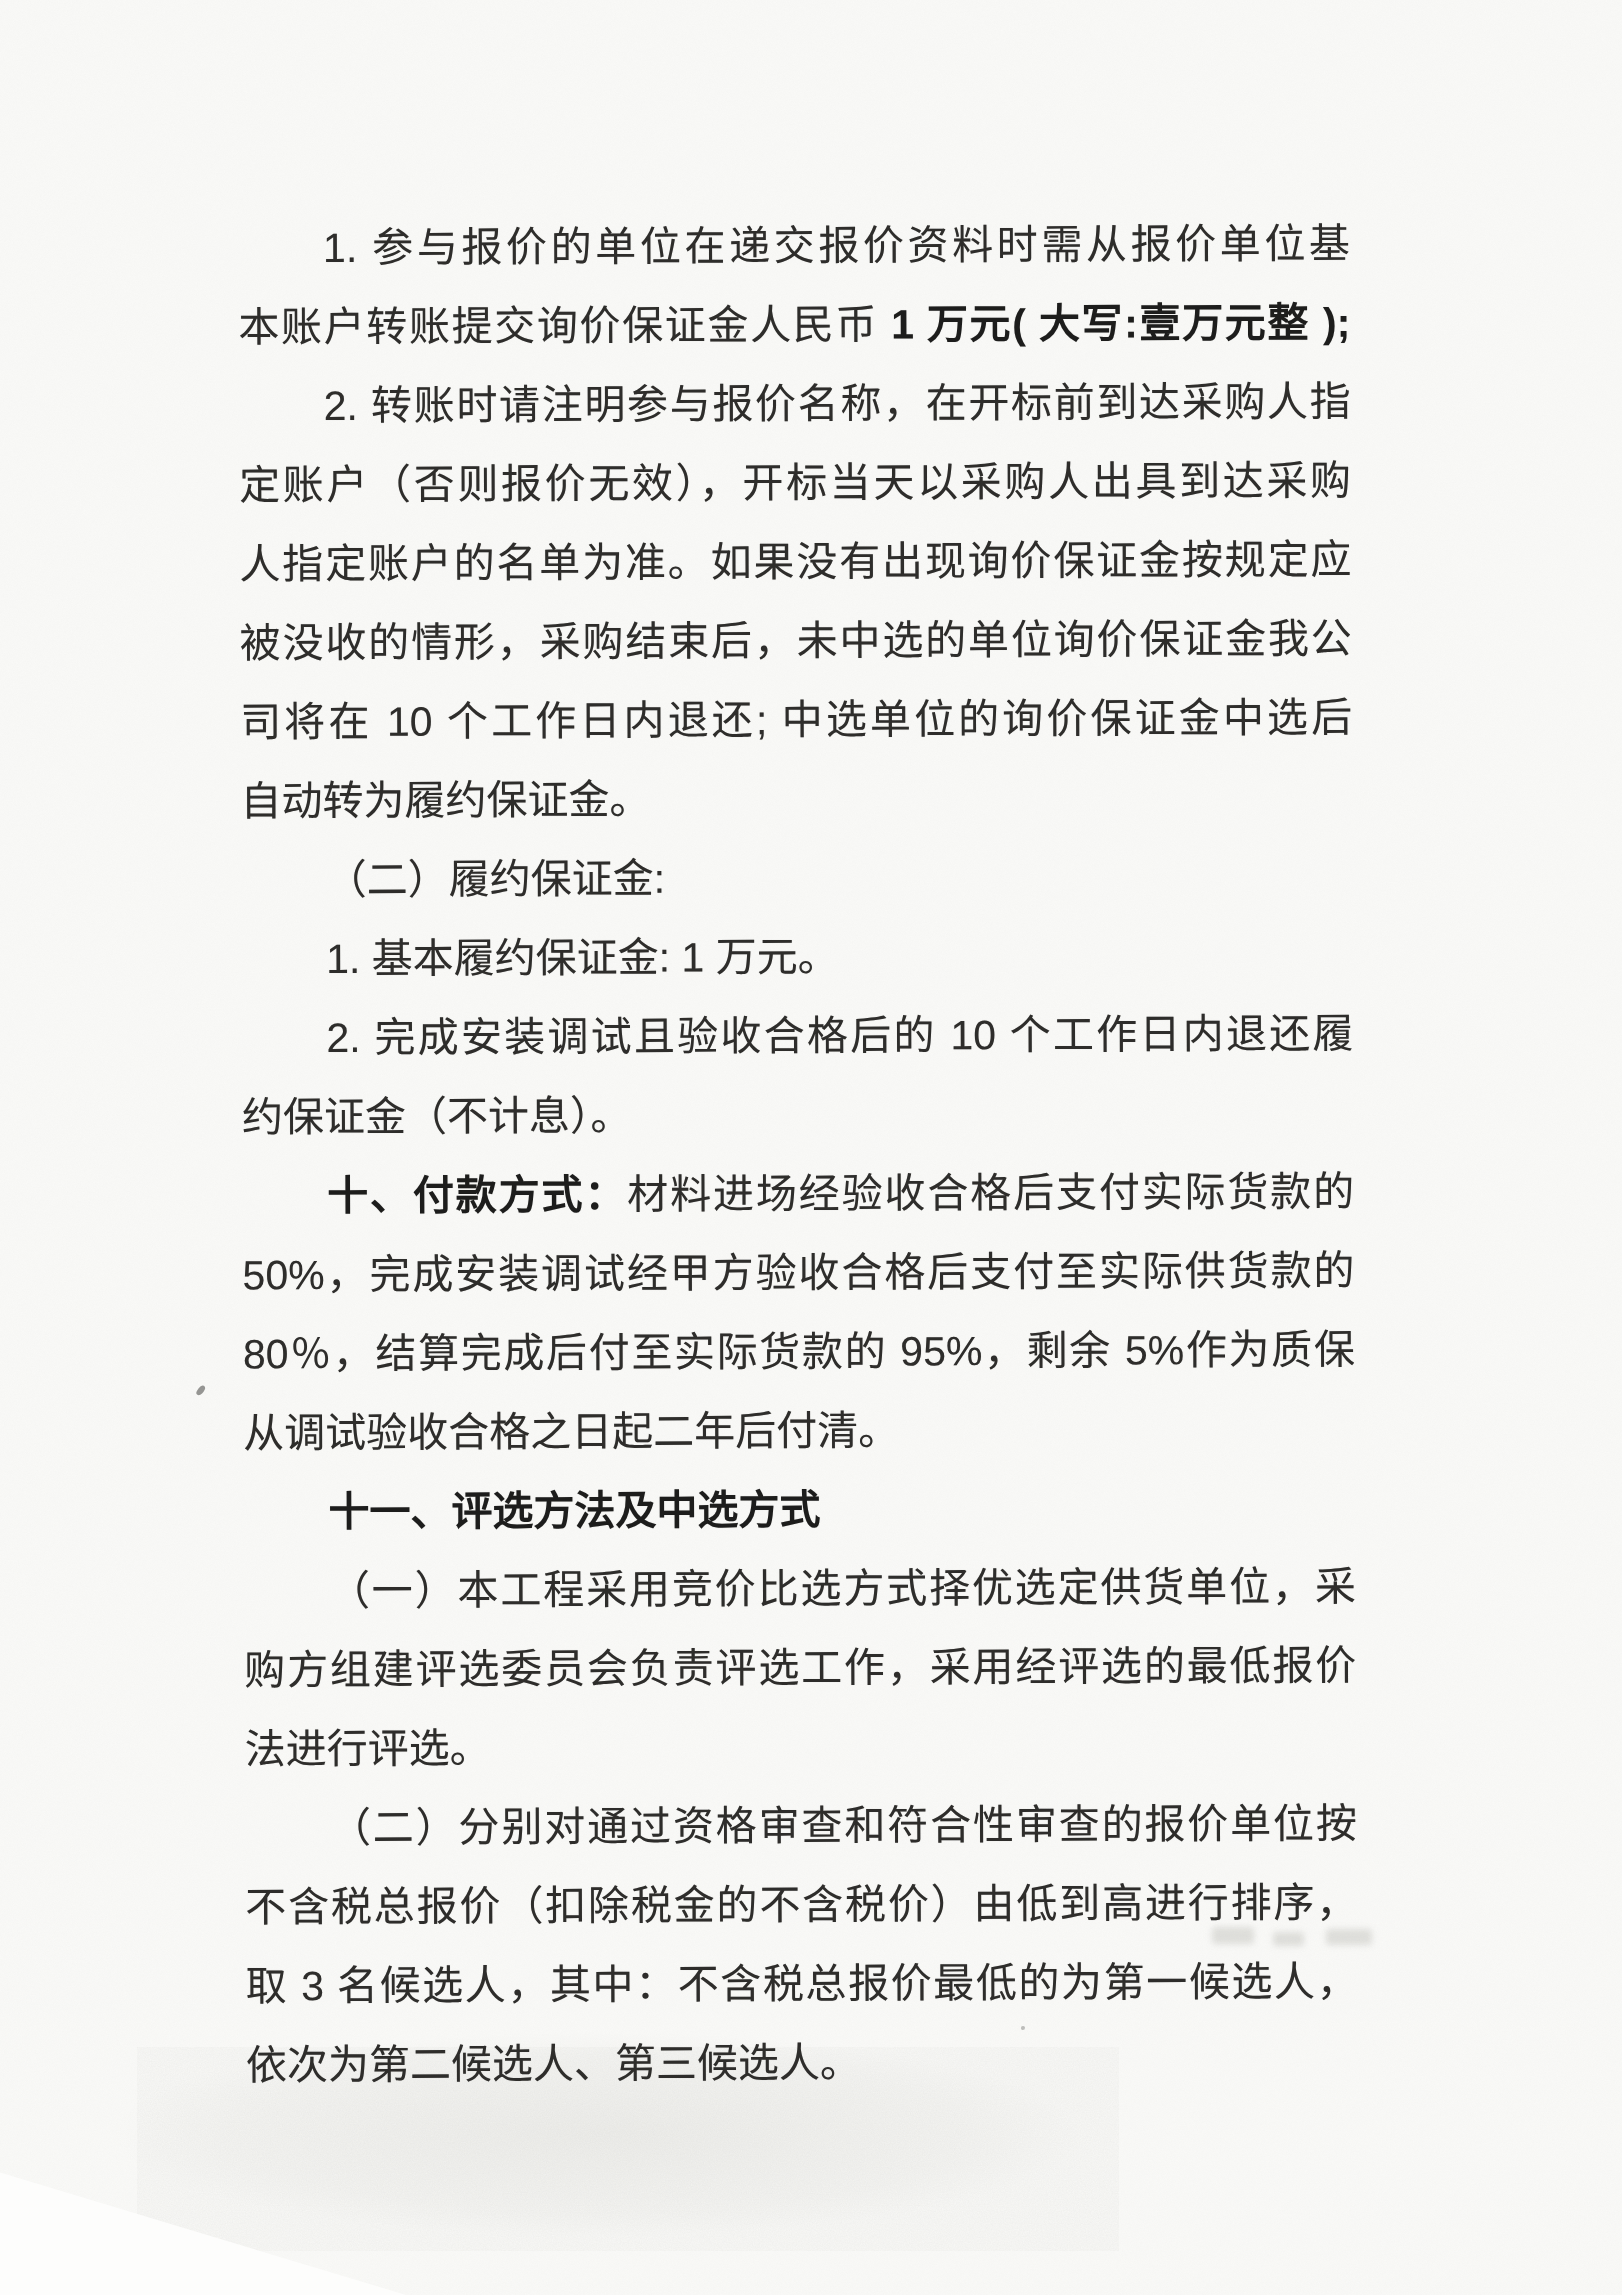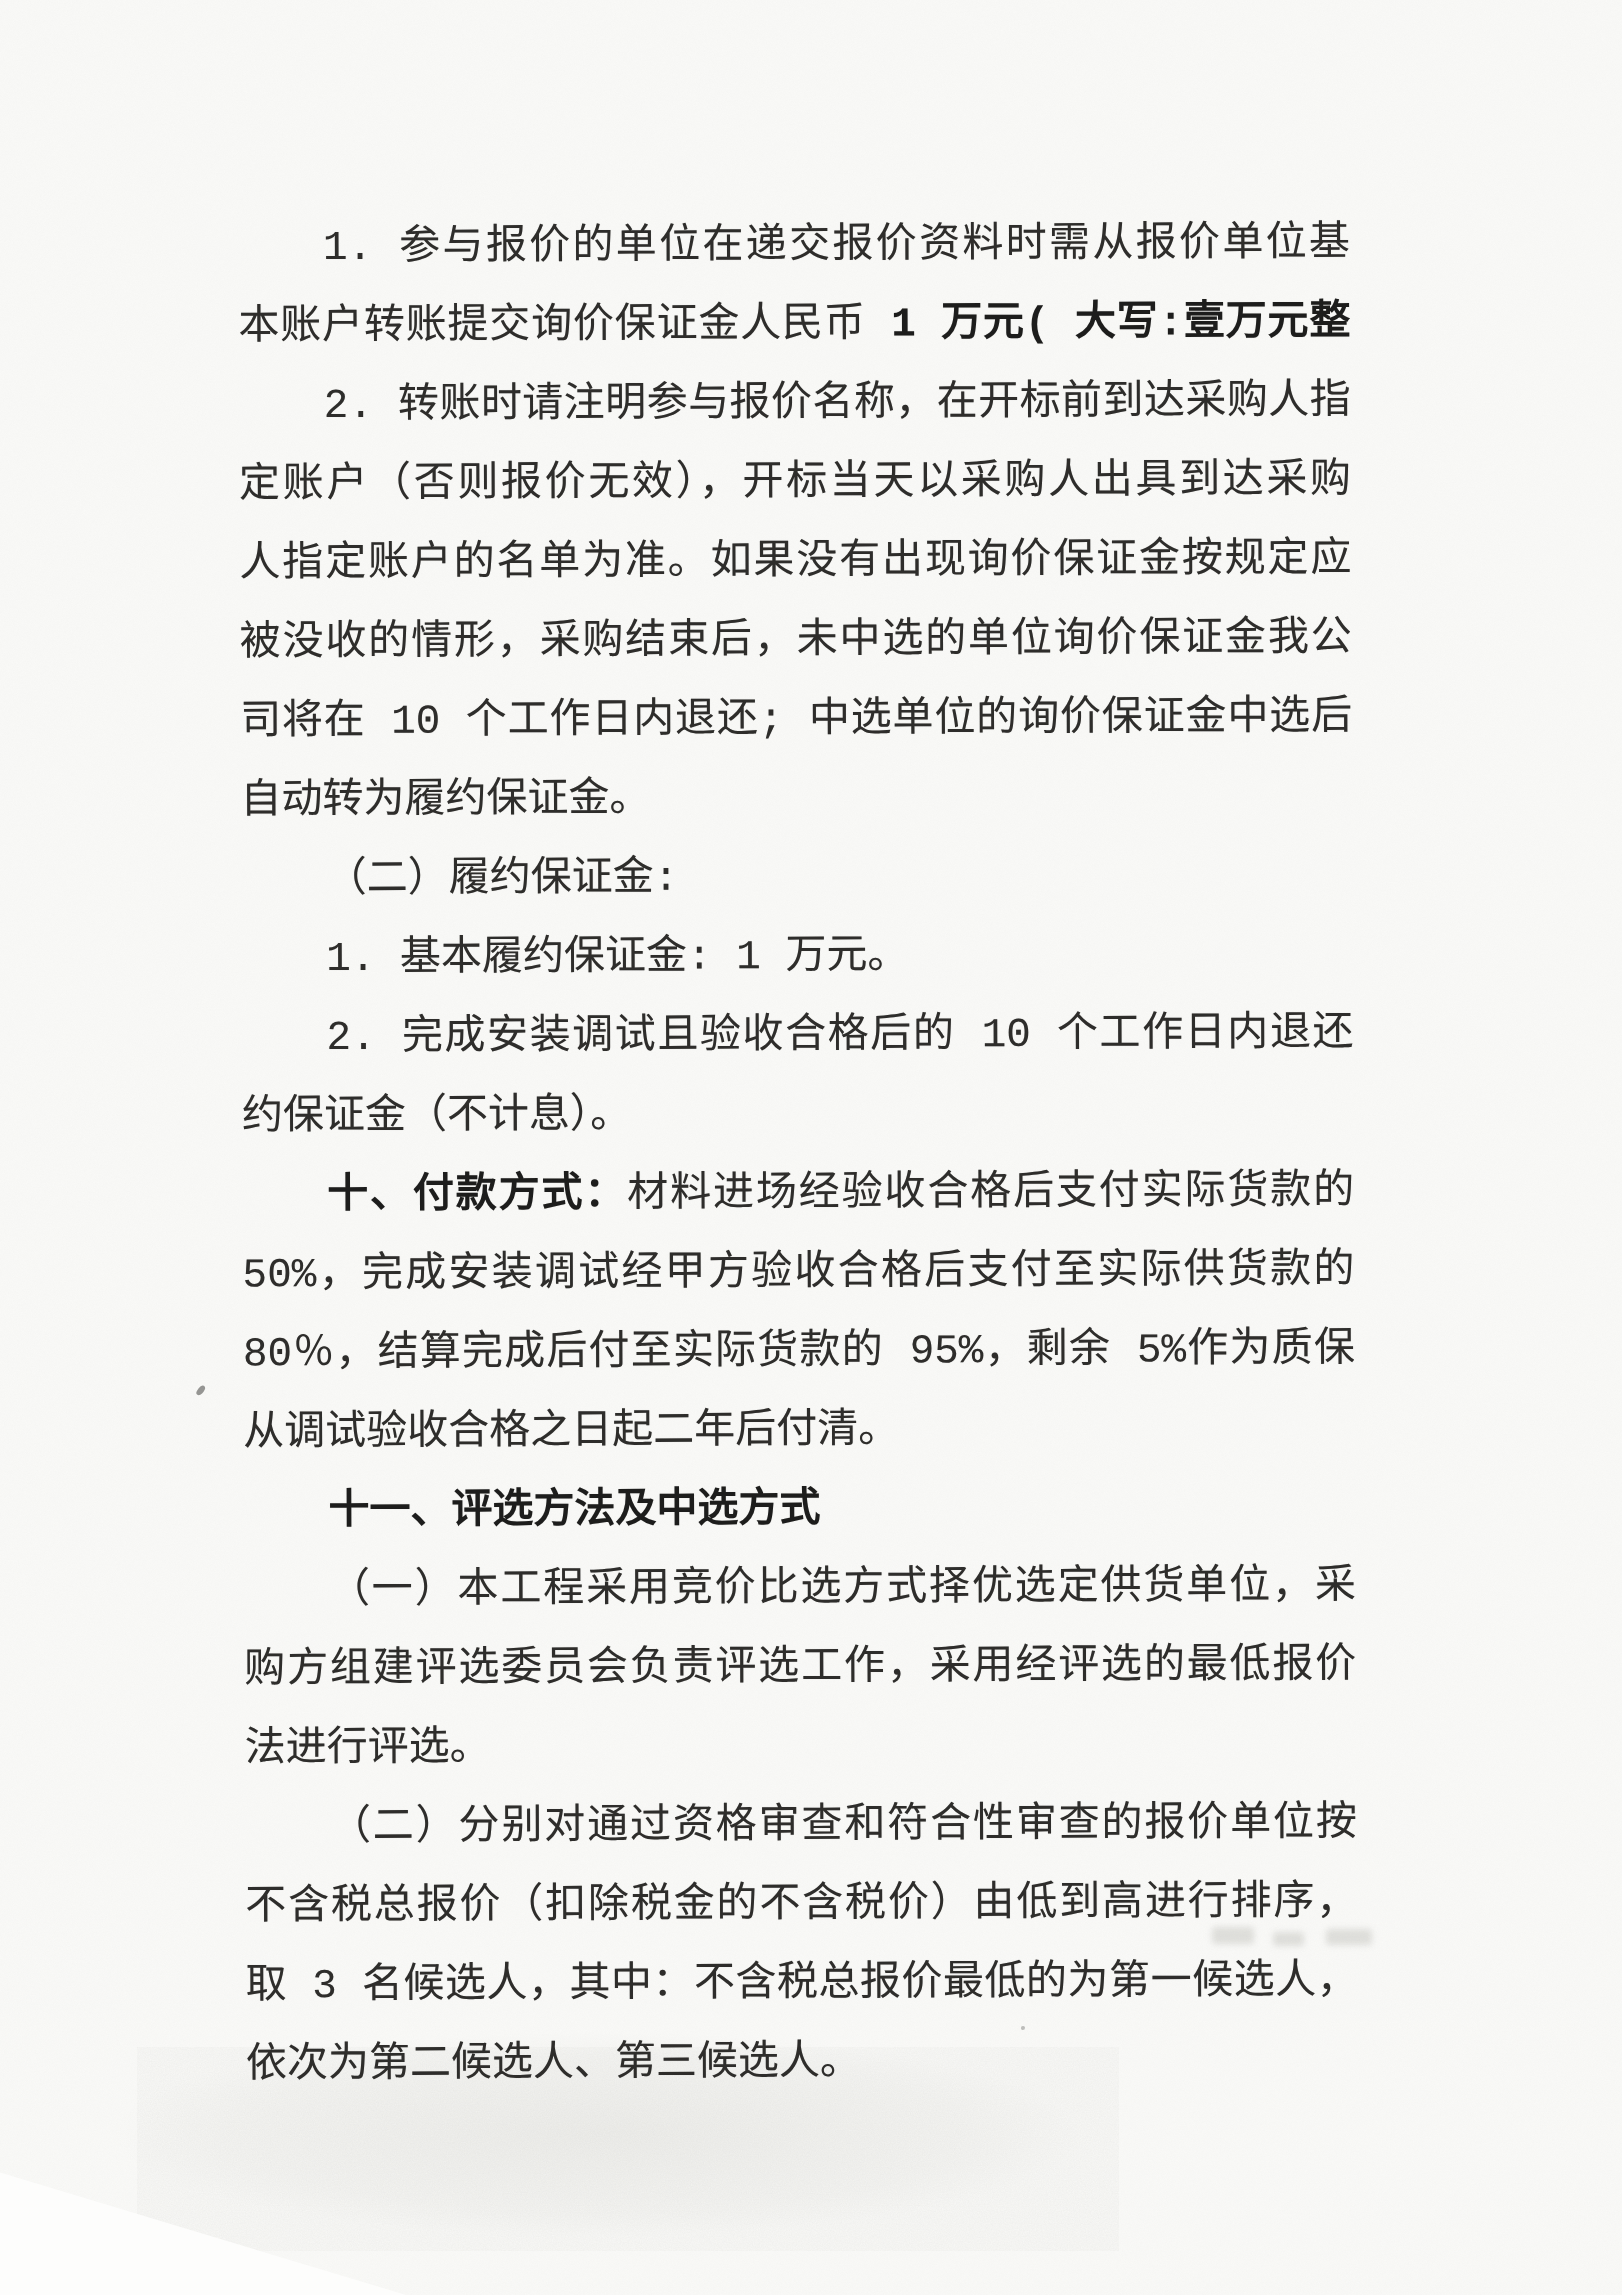--- a/index.html
+++ b/index.html
@@ -2,21 +2,21 @@
 <html lang="zh-CN" style="font-size:10.5px"><head>
 <meta charset="utf-8">
 <style>
   html, body { margin: 0; padding: 0; background: #ffffff; }
   .page {
     position: relative;
     width: 1623px;
     height: 2295px;
     background: #fafaf8;
     overflow: hidden;
-    font-family: Liberation Mono, monospace;
+    font-family: Liberation Sans, sans-serif;
   }
   .grain {
     position: absolute;
     left: 0; top: 0;
     width: 1623px; height: 2295px;
     pointer-events: none;
   }
   .shade-bottom {
     position: absolute;
     left: 0; top: 2002px;

